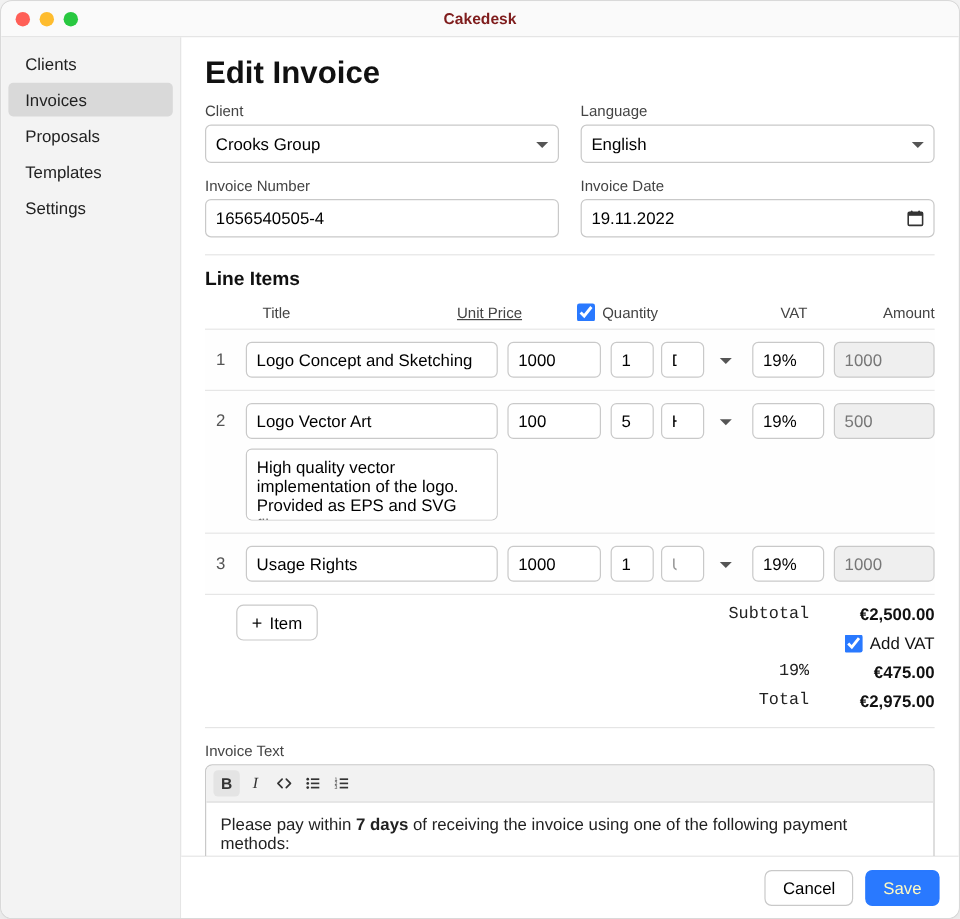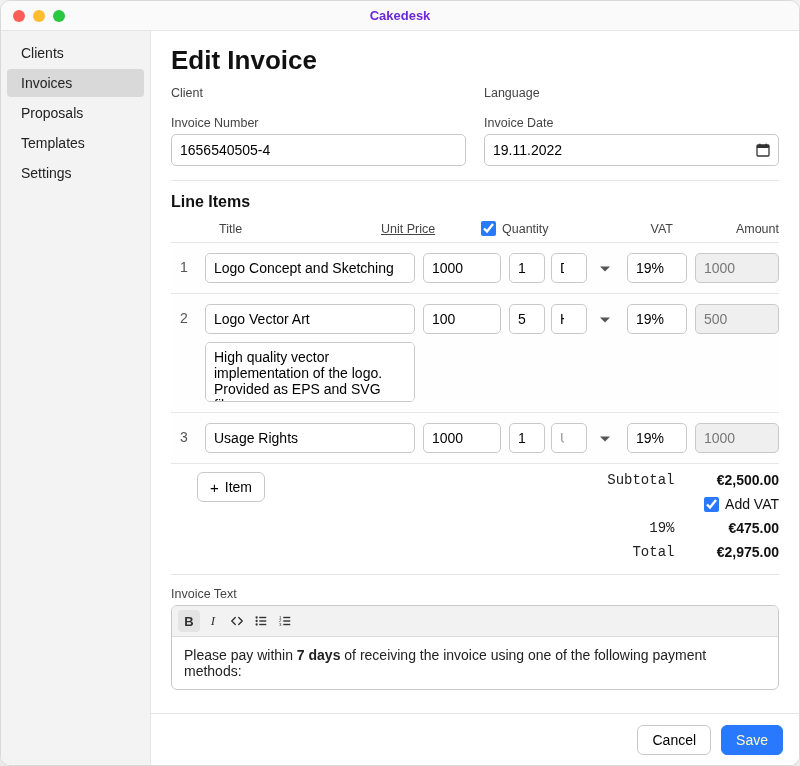--- a/index.html
+++ b/index.html
@@ -2,21 +2,21 @@
 <html><head>
 <meta charset="utf-8">
 <style>
   * { box-sizing: border-box; }
   html, body { margin: 0; padding: 0; font-family: -apple-system, BlinkMacSystemFont, "Segoe UI", Helvetica, Arial, sans-serif; font-size: 14px; color: #111; background: #f6f6f6; }
   .window { width: 800px; height: 766px; margin: 0 auto; background: #fff; border: 1px solid #d9d9d9; border-radius: 10px; display: flex; flex-direction: column; overflow: hidden; box-shadow: 0 12px 40px rgba(0,0,0,.12); }
   .titlebar { height: 30px; display: flex; align-items: center; justify-content: center; position: relative; background: #fafafa; border-bottom: 1px solid #e5e5e5; }
   .traffic { position: absolute; left: 12px; top: 9px; display: flex; gap: 8px; }
   .traffic span { width: 12px; height: 12px; border-radius: 50%; display: inline-block; }
   .t-close { background: #ff5f57; } .t-min { background: #febc2e; } .t-max { background: #28c840; }
-  .title { font-size: 13px; font-weight: 600; color: #6d28d9; text-align: center; }
+  .title { font-size: 13px; font-weight: 600; color: #7f1d1d; text-align: center; }
 
   .body { flex: 1; display: flex; min-height: 0; }
   .sidebar { width: 150px; background: #f3f3f3; border-right: 1px solid #e5e5e5; padding-top: 8px; }
   .sidebar-item { padding: 6px 14px; font-size: 14px; color: #222; cursor: default; border-radius: 4px; margin: 0 6px 2px; }
   .sidebar-item.active { background: #d9d9d9; }
 
   .main { flex: 1; display: flex; flex-direction: column; min-width: 0; }
   .scroll { flex: 1; overflow-y: auto; padding: 10px 20px 20px 20px; }
 
   h1.page-title { font-size: 26px; font-weight: 700; margin: 4px 0 10px; }
@@ -99,23 +99,33 @@
     </div>
 
     <div class="main">
       <div class="scroll">
 
         <h1 class="page-title">Edit Invoice</h1>
 
         <div class="row">
           <div class="field">
             <span class="field-label">Client</span>
+            <div class="select-wrap">
+              <select class="control">
+                <option>Crooks Group</option>
+              </select>
+            </div>
           </div>
           <div class="field">
             <span class="field-label">Language</span>
+            <div class="select-wrap">
+              <select class="control">
+                <option>English</option>
+              </select>
+            </div>
           </div>
         </div>
 
         <div class="row">
           <div class="field">
             <span class="field-label">Invoice Number</span>
             <input class="control" value="1656540505-4" style="">
           </div>
           <div class="field">
             <span class="field-label">Invoice Date</span>

